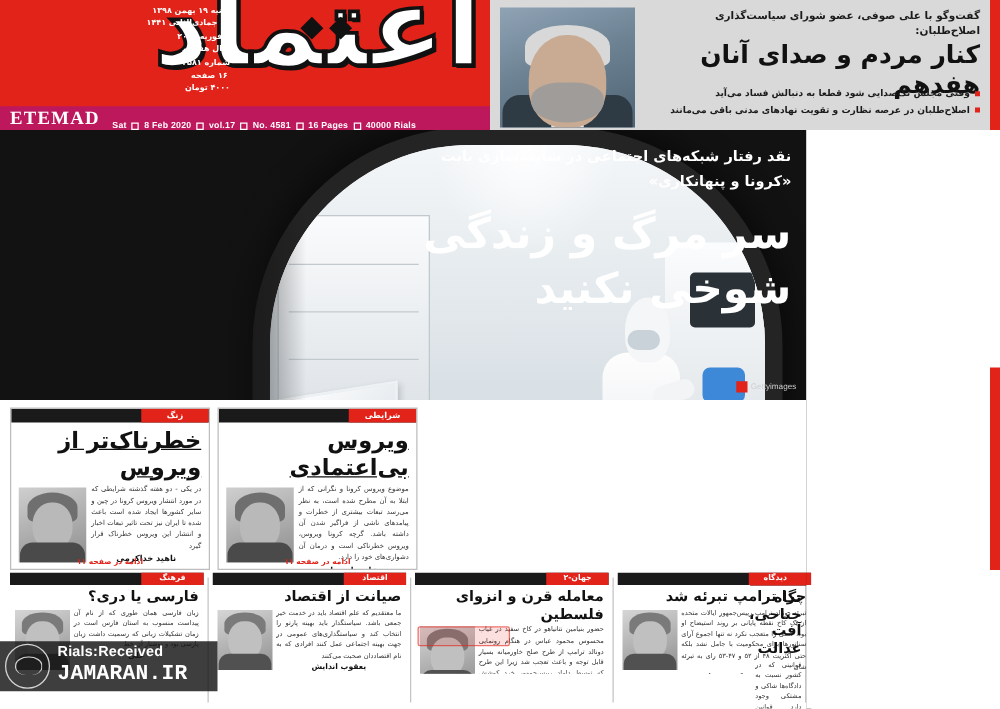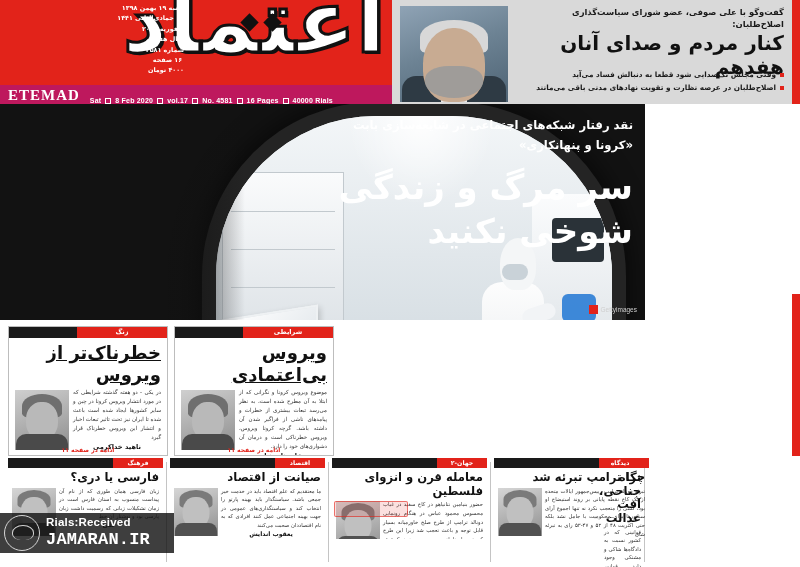--- a/index.html
+++ b/index.html
@@ -98,21 +98,21 @@
   .hero-head{position:absolute;right:12px;top:62px;width:320px;text-align:right;direction:rtl;color:#fff;font-size:34px;font-weight:bold;line-height:1.28;letter-spacing:-.5px;}
   .credit{position:absolute;right:8px;bottom:6px;display:flex;align-items:center;gap:3px;direction:ltr;}
   .credit .cbox{width:9px;height:9px;background:#e2231a;}
   .credit span{font-size:6.5px;color:#cfcfcf;font-family:"Liberation Sans",sans-serif;}
 
   
   .opbox{position:absolute;top:326px;width:158px;height:128px;background:#fff;border:1px solid #bdbdbd;overflow:hidden;}
   #opbox-left{left:8px;}
   #opbox-right{left:174px;}
   .oplabel{position:relative;height:11px;background:#1a1a1a;}
-  .oplabel span{position:absolute;right:0;top:0;height:11px;min-width:44px;background:#e2231a;color:#fff;font-size:6.6px;font-weight:bold;line-height:11px;text-align:center;padding:0 23px;direction:rtl;}
+  .oplabel span{position:absolute;right:0;top:0;height:11px;min-width:44px;background:#e2231a;color:#fff;font-size:6.6px;font-weight:bold;line-height:11px;text-align:center;padding:0 5px;direction:rtl;}
   .opheadline{margin:4px 6px 3px 6px;text-align:right;direction:rtl;font-size:18px;font-weight:bold;color:#111;line-height:1.2;text-decoration:underline;}
   .opbody{position:relative;margin:0 6px;height:88px;direction:rtl;}
   .opphoto{float:left;width:54px;height:60px;margin:2px 4px 2px 0;background:linear-gradient(160deg,#cfcfcf,#8e8e8e);overflow:hidden;position:relative;}
   .opphoto .f{position:absolute;left:50%;top:12px;transform:translateX(-50%);width:32px;height:38px;border-radius:46%;background:#b9b9b9;}
   .opphoto .h{position:absolute;left:50%;top:4px;transform:translateX(-50%);width:40px;height:24px;border-radius:50% 50% 20% 20%;background:#6f6f6f;}
   .opphoto .s{position:absolute;left:50%;bottom:0;transform:translateX(-50%);width:52px;height:16px;background:#4a4a4a;border-radius:10px 10px 0 0;}
   .opbyline{text-align:center;font-size:6.6px;font-weight:bold;color:#111;direction:rtl;margin-top:1px;}
   .optext{font-size:5.5px;line-height:1.62;text-align:justify;color:#333;direction:rtl;}
   .opmore{position:absolute;bottom:2px;right:6px;left:6px;text-align:center;font-size:6px;font-weight:bold;color:#e2231a;direction:rtl;}
 

